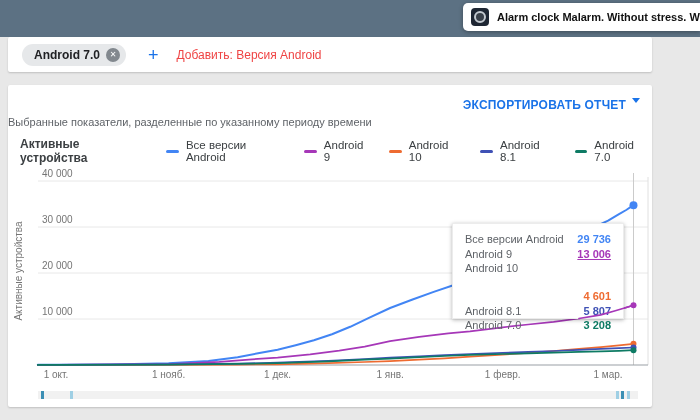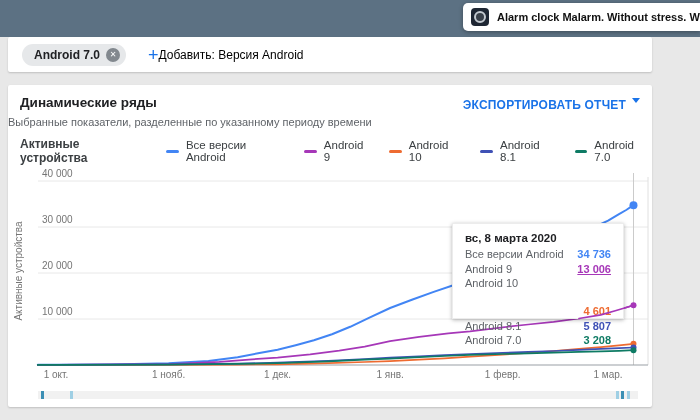--- a/index.html
+++ b/index.html
@@ -9,21 +9,21 @@
          box-shadow:0 1px 4px rgba(0,0,0,.35);display:flex;align-items:center;gap:8px;padding-left:8px;box-sizing:border-box}
   .notif-icon{width:18px;height:18px;border-radius:4px;background:#1e2633;display:flex;align-items:center;justify-content:center;flex:0 0 auto}
   .notif-icon-face{width:12px;height:12px;border-radius:50%;background:#39404a;border:2px solid #c3c9d0;box-sizing:border-box}
   .notif-text{font-size:11px;font-weight:bold;color:#111;white-space:nowrap}
   .filterbar{position:absolute;left:8px;top:37px;width:644px;height:35px;background:#fff;border-radius:2px;
              box-shadow:0 1px 2px rgba(0,0,0,.18);display:flex;align-items:center;padding-left:14px;box-sizing:border-box}
   .chip{display:flex;align-items:center;gap:6px;background:#e6e8ea;border-radius:13px;height:22px;padding:0 6px 0 12px}
   .chip-label{font-size:12px;font-weight:bold;color:#202124}
   .chip-close{width:14px;height:14px;border-radius:50%;background:#82888e;color:#fff;font-size:8px;line-height:14px;text-align:center;cursor:pointer}
   .plus{color:#1a73e8;font-size:18px;font-weight:400;margin-left:22px;line-height:18px}
-  .add-label{font-size:12px;color:#000000;margin-left:0}
+  .add-label{font-size:12px;color:#ef4444;margin-left:18px}
   .card{position:absolute;left:8px;top:85px;width:644px;height:322px;background:#fff;border-radius:2px;box-shadow:0 1px 2px rgba(0,0,0,.18)}
   .card-title{position:absolute;left:12px;top:10px;font-size:13.5px;font-weight:bold;color:#202124}
   .export{position:absolute;right:12px;top:13px;display:flex;align-items:flex-start;gap:6px;color:#1a73e8;font-size:12px;font-weight:bold;letter-spacing:.2px;cursor:pointer}
   .caret{width:0;height:0;border-left:4.5px solid transparent;border-right:4.5px solid transparent;border-top:5px solid #1a73e8}
   .card-sub{position:absolute;left:0;top:31px;font-size:11px;color:#5f6368}
   .legend-row{position:absolute;left:12px;top:52px;display:flex;align-items:center;gap:18px}
   .legend-title{font-size:12px;font-weight:bold;color:#3c4043}
   .legend-items{display:flex;align-items:center;gap:17px}
   .li{display:flex;align-items:center;gap:7px;font-size:11.5px;color:#3c4043;cursor:pointer}
   .dash{width:13px;height:3px;border-radius:2px}
@@ -57,21 +57,20 @@
   <div class="filterbar">
     <div class="chip">
       <span class="chip-label">Android 7.0</span>
       <span class="chip-close">✕</span>
     </div>
     <span class="plus">+</span>
     <span class="add-label">Добавить: Версия Android</span>
   </div>
 
   <div class="card">
-    <div class="card-title">Динамические ряды</div>
     <div class="export">
       <span>ЭКСПОРТИРОВАТЬ ОТЧЕТ</span>
       <span class="caret"></span>
     </div>
     <div class="card-sub">Выбранные показатели, разделенные по указанному периоду времени</div>
 
     <div class="legend-row">
       <span class="legend-title">Активные устройства</span>
       <div class="legend-items" id="legend-items">
           <span class="li">
@@ -117,25 +116,24 @@
         <text x="600.064" y="293" text-anchor="middle" font-size="10" fill="#757575" font-family="&quot;Liberation Sans&quot;,sans-serif">1 мар.</text>
         <text x="14" y="186" text-anchor="middle" font-size="10" fill="#757575" transform="rotate(-90 14 186)" font-family="&quot;Liberation Sans&quot;,sans-serif">Активные устройства</text>
         <polyline points="29.8,279.8 48.0,279.7 102.5,279.4 160.6,278.2 200.5,275.9 229.6,272.2 251.4,268.0 269.6,264.8 287.7,260.2 305.9,255.2 324.0,249.2 342.2,241.8 360.4,233.1 382.1,223.0 403.9,214.7 425.7,206.9 447.5,199.5 469.3,192.6 494.7,183.4 520.2,172.8 545.6,161.3 567.4,151.2 585.5,142.5 600.1,135.6 611.0,129.1 618.2,125.0 625.5,120.2" fill="none" stroke="#4285f4" stroke-width="2" stroke-linejoin="round" stroke-linecap="round"></polyline>
         <polyline points="29.8,279.9 48.0,279.9 160.6,279.1 211.4,276.8 244.1,274.3 269.6,272.6 302.2,269.4 331.3,265.7 356.7,261.6 382.1,256.1 411.2,251.9 440.3,248.3 462.0,246.4 494.7,242.3 520.2,239.5 545.6,236.8 571.0,233.5 592.8,229.9 607.3,225.7 618.2,222.5 625.5,220.2" fill="none" stroke="#a637b8" stroke-width="1.7" stroke-linejoin="round" stroke-linecap="round"></polyline>
         <polyline points="29.8,280.0 48.0,280.0 160.6,279.9 229.6,279.6 269.6,279.3 320.4,278.2 356.7,277.0 382.1,276.1 411.2,274.7 436.6,273.3 462.0,271.7 494.7,269.6 520.2,267.8 545.6,266.0 571.0,263.9 592.8,262.1 611.0,260.4 625.5,258.8" fill="none" stroke="#ee6b31" stroke-width="1.7" stroke-linejoin="round" stroke-linecap="round"></polyline>
         <polyline points="29.8,279.9 48.0,279.9 160.6,279.4 229.6,278.6 269.6,277.7 320.4,275.9 356.7,274.0 382.1,272.6 411.2,271.3 436.6,270.1 462.0,269.0 494.7,267.8 520.2,266.9 545.6,266.0 571.0,264.8 592.8,263.9 611.0,263.2 625.5,262.5" fill="none" stroke="#3f51b5" stroke-width="1.7" stroke-linejoin="round" stroke-linecap="round"></polyline>
         <polyline points="29.8,279.9 48.0,279.9 160.6,279.6 229.6,278.9 269.6,278.1 320.4,276.4 356.7,274.7 382.1,273.6 411.2,272.2 436.6,271.0 462.0,269.9 494.7,269.0 520.2,268.3 545.6,267.6 571.0,266.9 592.8,266.3 611.0,265.8 625.5,265.2" fill="none" stroke="#0e7b64" stroke-width="1.7" stroke-linejoin="round" stroke-linecap="round"></polyline>
       </svg>
 
     <div class="tooltip">
-      <div class="tt-title">вс, 8 марта 2020</div>
       <div id="tt-rows">
           <div class="tt-row">
             <span class="tt-label">Все версии Android</span>
-            <span class="tt-val" style="color: rgb(66, 133, 244);">34 736</span>
+            <span class="tt-val" style="color: rgb(66, 133, 244);">29 736</span>
           </div>
           <div class="tt-row">
             <span class="tt-label">Android 9</span>
             <span class="tt-val" style="color: rgb(166, 55, 184); text-decoration: underline;">13 006</span>
           </div>
           <div class="tt-row">
             <span class="tt-label">Android 10</span>
             <span class="tt-val" style="color: rgb(238, 107, 49); margin-top: 28px;">4 601</span>
           </div>
           <div class="tt-row">

